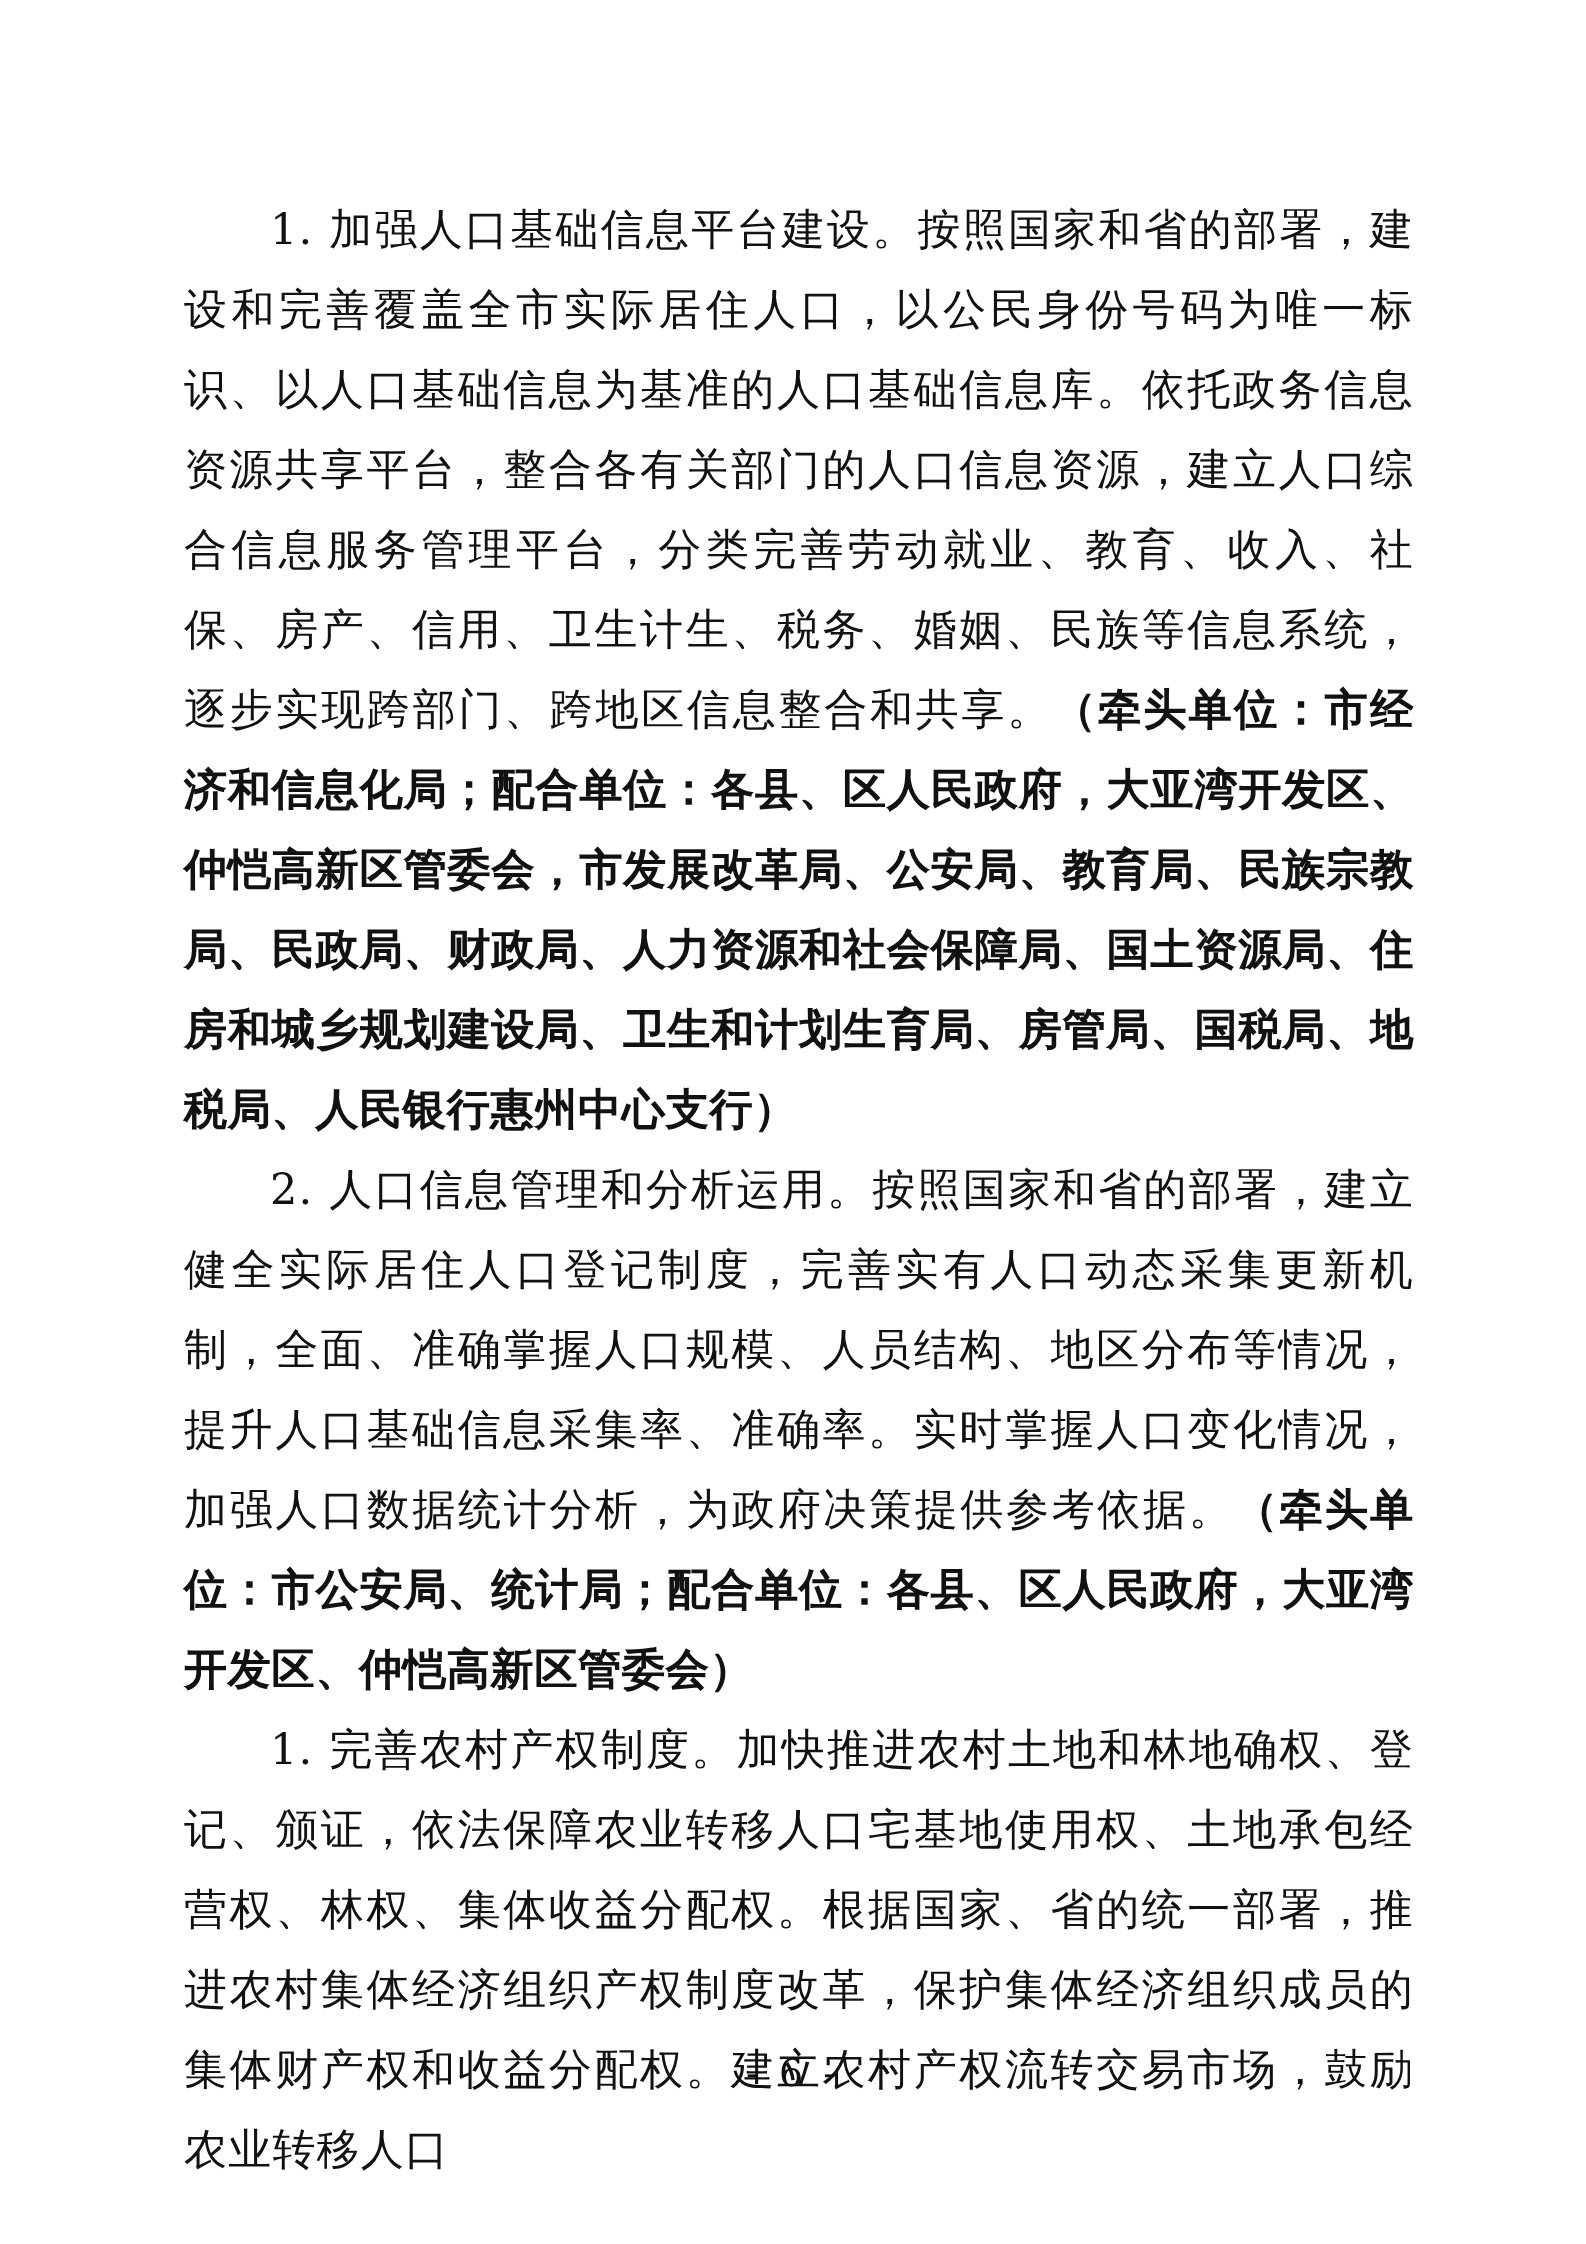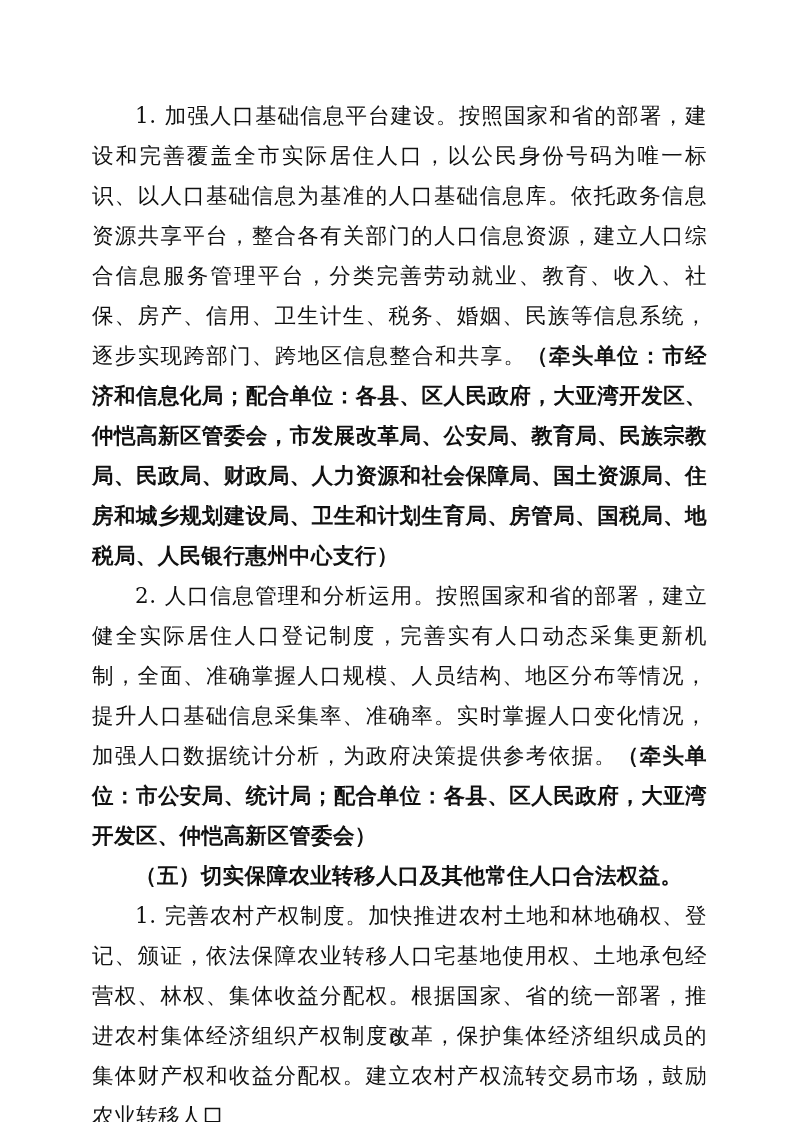--- a/index.html
+++ b/index.html
@@ -63,20 +63,19 @@
 </head>
 <body>
 
 <div class="page">
   <div class="doc-body">
 
     <p class="para"><span>1. 加强人口基础信息平台建设。按照国家和省的部署，建设和完善覆盖全市实际居住人口，以公民身份号码为唯一标识、以人口基础信息为基准的人口基础信息库。依托政务信息资源共享平台，整合各有关部门的人口信息资源，建立人口综合信息服务管理平台，分类完善劳动就业、教育、收入、社保、房产、信用、卫生计生、税务、婚姻、民族等信息系统，逐步实现跨部门、跨地区信息整合和共享。</span><span class="emph">（牵头单位：市经济和信息化局；配合单位：各县、区人民政府，大亚湾开发区、仲恺高新区管委会，市发展改革局、公安局、教育局、民族宗教局、民政局、财政局、人力资源和社会保障局、国土资源局、住房和城乡规划建设局、卫生和计划生育局、房管局、国税局、地税局、人民银行惠州中心支行）</span></p>
 
     <p class="para"><span>2. 人口信息管理和分析运用。按照国家和省的部署，建立健全实际居住人口登记制度，完善实有人口动态采集更新机制，全面、准确掌握人口规模、人员结构、地区分布等情况，提升人口基础信息采集率、准确率。实时掌握人口变化情况，加强人口数据统计分析，为政府决策提供参考依据。</span><span class="emph">（牵头单位：市公安局、统计局；配合单位：各县、区人民政府，大亚湾开发区、仲恺高新区管委会）</span></p>
 
-    <p class="heading">（五）切实保障农业转移人口及其他常住人口合法权益。</p>
 
     <p class="para"><span>1. 完善农村产权制度。加快推进农村土地和林地确权、登记、颁证，依法保障农业转移人口宅基地使用权、土地承包经营权、林权、集体收益分配权。根据国家、省的统一部署，推进农村集体经济组织产权制度改革，保护集体经济组织成员的集体财产权和收益分配权。建立农村产权流转交易市场，鼓励农业转移人口</span></p>
 
   </div>
 
   <div class="footer">- 6 -</div>
 </div>
 
 </body></html>

